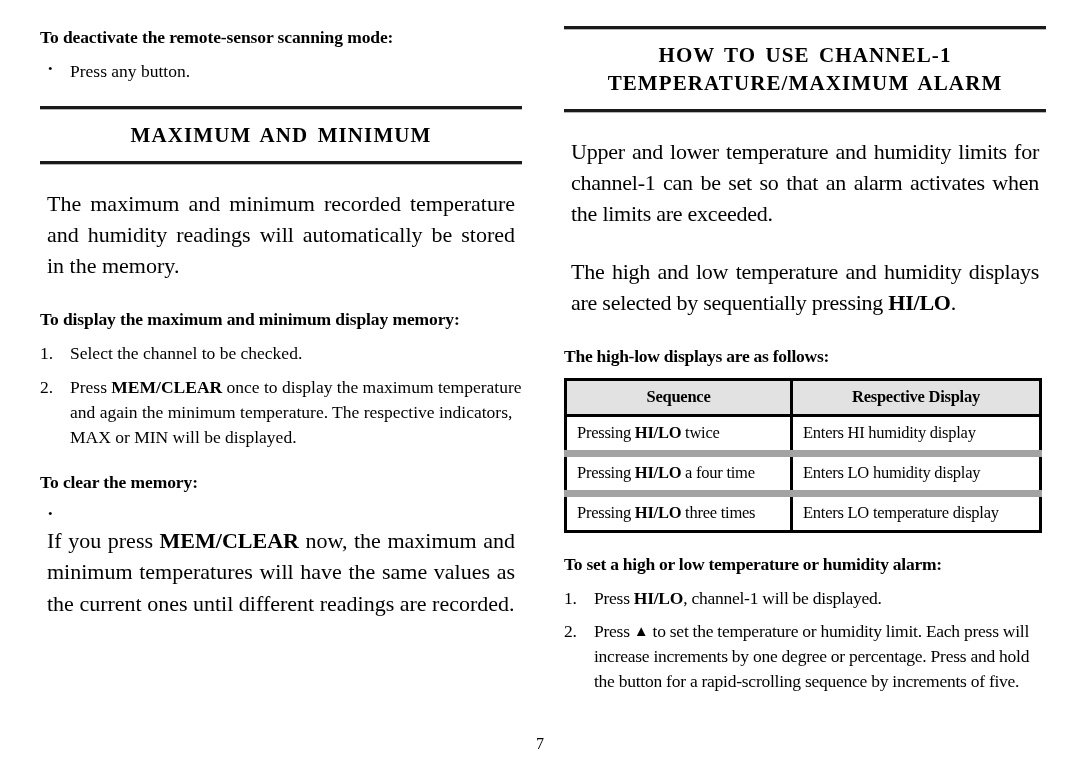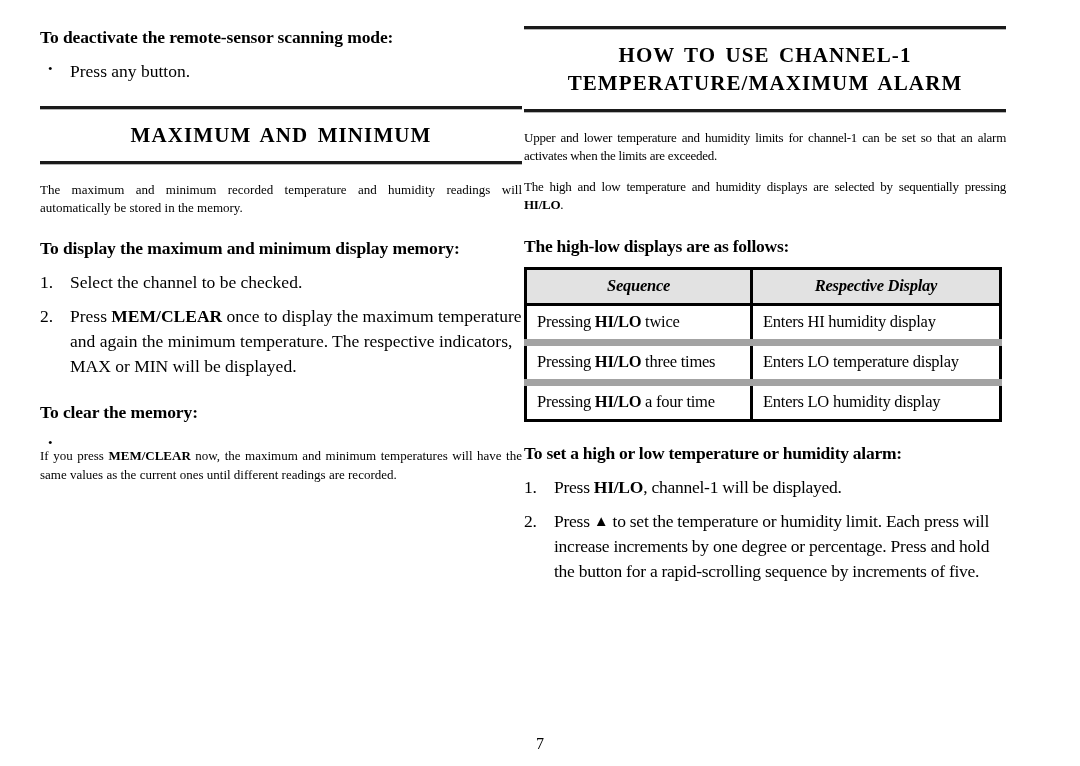--- a/index.html
+++ b/index.html
@@ -20,21 +20,21 @@
     position: absolute;
     inset: 0;
   }
 
   .col {
     position: absolute;
     top: 0;
     width: 482px;
   }
   .col-left  { left: 40px; }
-  .col-right { left: 524px; }
+  .col-right { left: 564px; }
 
   
   .rule {
     height: 0;
     border-top: 3px solid #1a1a1a;
     border-bottom: 1px solid #b4b4b4;
     margin: 0;
   }
   .rule-top    { margin-bottom: 12px; }
   .rule-bottom { margin-top: 11px; }
@@ -52,23 +52,23 @@
   h2.sub-head {
     font-size: 17.5px;
     font-weight: bold;
     margin: 0;
     line-height: 1.3;
     letter-spacing: -0.1px;
   }
 
   
   p.body {
-    font-size: 13px;
+    font-size: 22px;
     line-height: 1.42;
-    margin: 0;
+    margin: 7px;
     text-align: justify;
   }
   .col-right p.body,
   .col-right li,
   .col-right h2.sub-head,
   .col-right .tbl {
     letter-spacing: -0.25px;
   }
   b, .b { font-weight: bold; }
 
@@ -110,21 +110,20 @@
     font-size: 16.5px;
     table-layout: fixed;
   }
   table.tbl th {
     background: #e2e2e2;
     font-weight: bold;
     text-align: center;
     padding: 6px 4px 7px;
     border-bottom: 3px solid #000000;
     border-right: 3px solid #000000;
-    font-style: italic;
   }
   table.tbl th:last-child { border-right: none; }
   table.tbl td {
     padding: 6px 10px 7px;
     border-top: 7px solid #a3a3a3;
     border-right: 3px solid #000000;
     text-align: left;
     vertical-align: middle;
   }
   table.tbl td:last-child { border-right: none; }
@@ -254,27 +253,27 @@
           <th>Sequence</th>
           <th>Respective Display</th>
         </tr>
       </thead>
       <tbody>
         <tr>
           <td><span>Pressing </span><b>HI/LO</b><span> twice</span></td>
           <td>Enters HI humidity display</td>
         </tr>
         <tr>
+          <td><span>Pressing </span><b>HI/LO</b><span> a four time</span></td>
+          <td>Enters LO humidity display</td>
+        </tr>
+        <tr>
           <td><span>Pressing </span><b>HI/LO</b><span> three times</span></td>
           <td>Enters LO temperature display</td>
         </tr>
-        <tr>
-          <td><span>Pressing </span><b>HI/LO</b><span> a four time</span></td>
-          <td>Enters LO humidity display</td>
-        </tr>
       </tbody>
     </table>
 
     <div class="sp-20"></div>
 
     <h2 class="sub-head">To set a high or low temperature or humidity alarm:</h2>
 
     <div class="sp-10"></div>
 
     <ol class="numbers">

